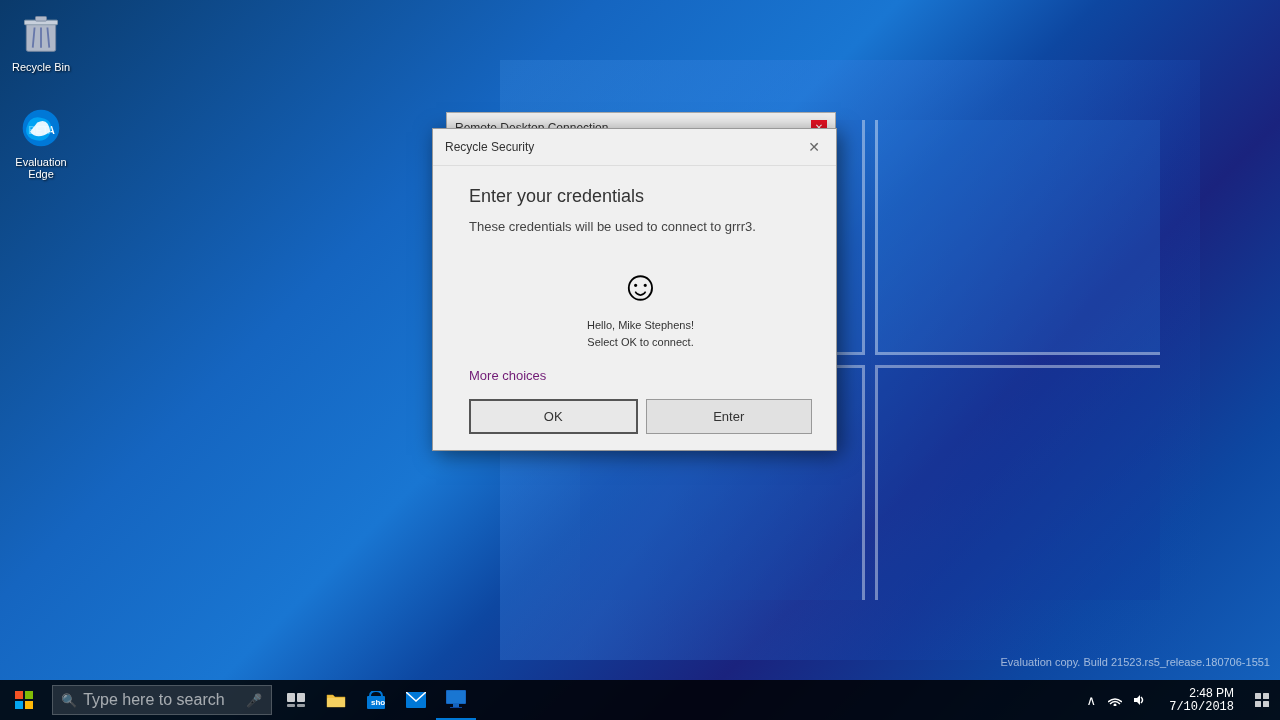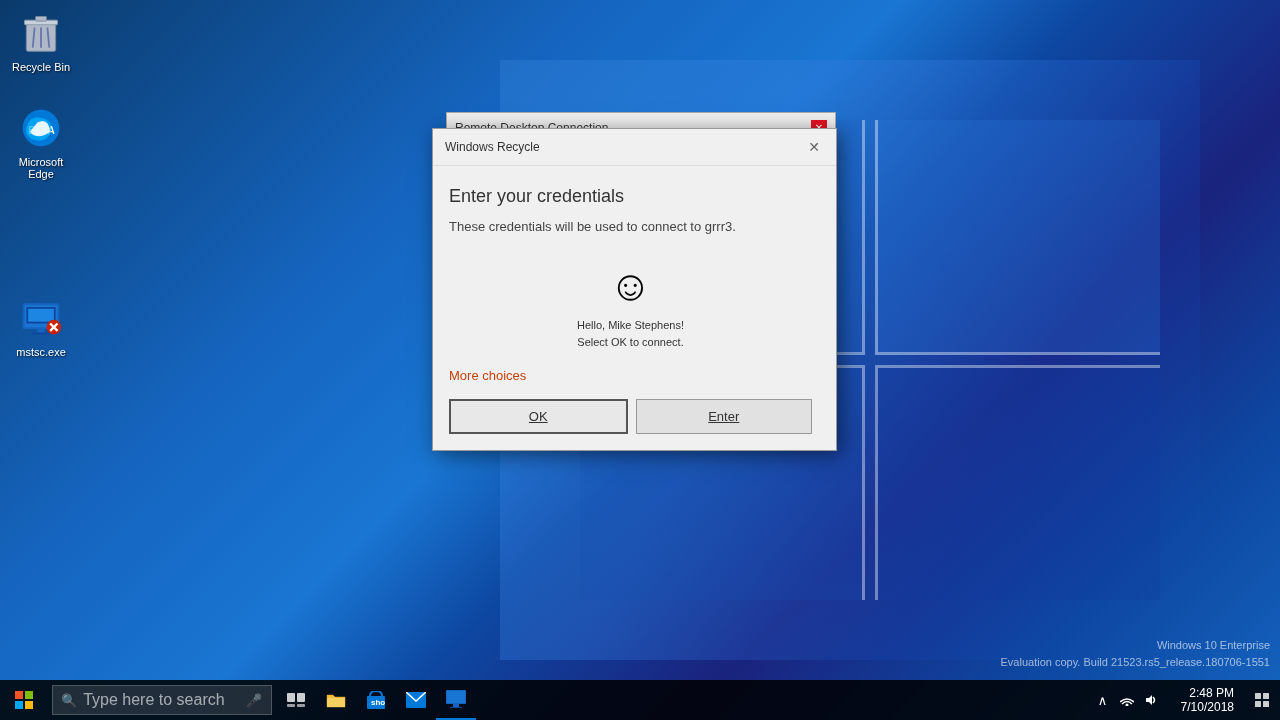--- a/index.html
+++ b/index.html
@@ -174,21 +174,21 @@
       border: none;
       cursor: pointer;
       display: flex;
       align-items: center;
       justify-content: center;
       color: #666;
       font-size: 14px;
     }
 
     .dialog-body {
-      padding: 20px 24px 16px 16px;
+      padding: 20px 24px 16px 36px;
     }
 
     .dialog-heading {
       font-size: 18px;
       font-weight: 300;
       color: #333;
       margin-bottom: 12px;
     }
 
     .dialog-subtext {
@@ -209,42 +209,41 @@
       display: block;
     }
 
     .dialog-hello {
       font-size: 11px;
       color: #333;
       line-height: 1.5;
     }
 
     .more-choices {
-      color: #c2410c;
+      color: #701a75;
       font-size: 13px;
       cursor: pointer;
       display: inline-block;
       margin-bottom: 16px;
       text-decoration: none;
     }
 
     .dialog-buttons {
       display: flex;
       gap: 0;
     }
 
     .dialog-btn {
       flex: 1;
       padding: 8px 16px;
       font-size: 13px;
       cursor: pointer;
       border: 1px solid #999;
       background: #e1e1e1;
       color: #333;
-      text-decoration: underline;
     }
 
     .dialog-btn:first-child {
       margin-right: 8px;
       border: 2px solid #555;
       background: #e8e8e8;
     }
 
     .dialog-btn.ok-btn {
       background: #e8e8e8;
@@ -352,20 +351,21 @@
       cursor: pointer;
       color: white;
     }
 
     .clock-time {
       font-size: 12px;
     }
 
     .clock-date {
       font-size: 12px;
+      font-family: Liberation Mono, monospace;
     }
 
     .action-center {
       width: 36px;
       height: 40px;
       display: flex;
       align-items: center;
       justify-content: center;
       cursor: pointer;
       color: white;
@@ -412,50 +412,32 @@
 
   <div class="desktop-icon" style="top:100px;left:1px;">
     <div class="icon-img">
       <svg viewBox="0 0 48 48" width="44" height="44" xmlns="http://www.w3.org/2000/svg">
         <circle cx="24" cy="24" r="20" fill="#0078d7"></circle>
         <text x="10" y="30" font-size="11" fill="white" font-weight="bold" font-family="sans-serif">BETA</text>
         <path d="M8 24 Q12 8 28 14 Q38 18 34 30 Q28 42 14 36 Q6 32 8 24Z" fill="#00b4ff" opacity="0.7"></path>
         <path d="M20 18 Q32 12 34 28 Q20 38 12 28Z" fill="white" opacity="0.9"></path>
       </svg>
     </div>
-    <span class="icon-label">Microsoft Edge</span>
-  </div>
-
-  <div class="desktop-icon" style="top:290px;left:1px;">
-    <div class="icon-img">
-      <svg viewBox="0 0 48 48" width="44" height="44" xmlns="http://www.w3.org/2000/svg">
-        <rect x="4" y="8" width="40" height="28" rx="2" fill="#1565c0"></rect>
-        <rect x="6" y="10" width="36" height="24" rx="1" fill="#1976d2"></rect>
-        <rect x="8" y="12" width="32" height="18" fill="#0d47a1"></rect>
-
-        <rect x="10" y="14" width="28" height="14" fill="#2196f3" opacity="0.8"></rect>
-        <rect x="20" y="36" width="8" height="4" fill="#1565c0"></rect>
-        <rect x="14" y="40" width="20" height="2" fill="#0d47a1"></rect>
-
-        <circle cx="38" cy="34" r="8" fill="#cc2200"></circle>
-        <line x1="34" y1="30" x2="42" y2="38" stroke="white" stroke-width="2.5"></line>
-        <line x1="42" y1="30" x2="34" y2="38" stroke="white" stroke-width="2.5"></line>
-      </svg>
-    </div>
-    <span class="icon-label">mstsc.exe</span>
-  </div>
+    <span class="icon-label">Evaluation Edge</span>
+  </div>
+
 
   <div id="rdp-window-bg">
     <span class="rdp-title">Remote Desktop Connection</span>
     <div class="rdp-close">✕</div>
   </div>
 
   <div id="security-dialog">
     <div class="dialog-titlebar">
-      <span class="dialog-title-text">Windows Recycle</span>
+      <span class="dialog-title-text">Recycle Security</span>
       <button class="dialog-close-btn">✕</button>
     </div>
     <div class="dialog-body">
       <h2 class="dialog-heading">Enter your credentials</h2>
       <p class="dialog-subtext">These credentials will be used to connect to grrr3.</p>
       <div class="dialog-center">
         <span class="smiley-face">☺</span>
         <div class="dialog-hello">
           <span>Hello, Mike Stephens!</span><br>
           <span>Select OK to connect.</span>
@@ -463,21 +445,20 @@
       </div>
       <a class="more-choices">More choices</a>
       <div class="dialog-buttons">
         <button class="dialog-btn ok-btn">OK</button>
         <button class="dialog-btn">Enter</button>
       </div>
     </div>
   </div>
 
   <div id="watermark">
-    <div>Windows 10 Enterprise</div>
     <div>Evaluation copy. Build 21523.rs5_release.180706-1551</div>
   </div>
 
   <div id="taskbar">
 
     <div class="taskbar-start">
       <svg width="18" height="18" viewBox="0 0 18 18" xmlns="http://www.w3.org/2000/svg">
         <rect x="0" y="0" width="8" height="8" fill="#f35325"></rect>
         <rect x="10" y="0" width="8" height="8" fill="#81bc06"></rect>
         <rect x="0" y="10" width="8" height="8" fill="#05a6f0"></rect>

